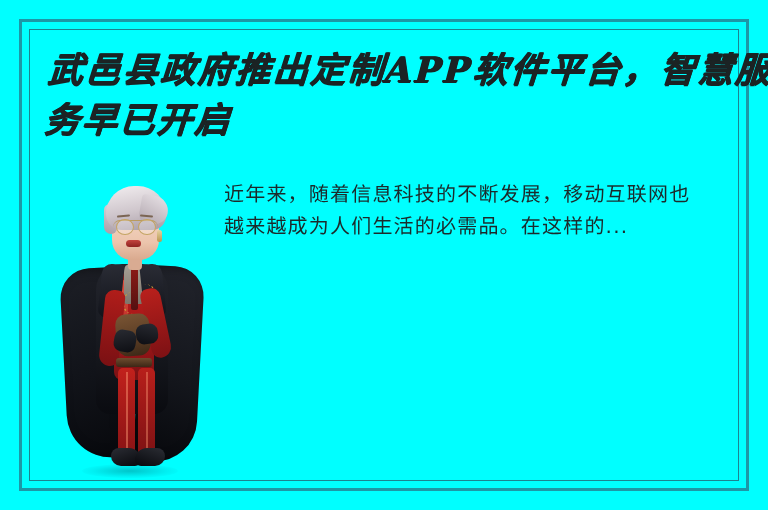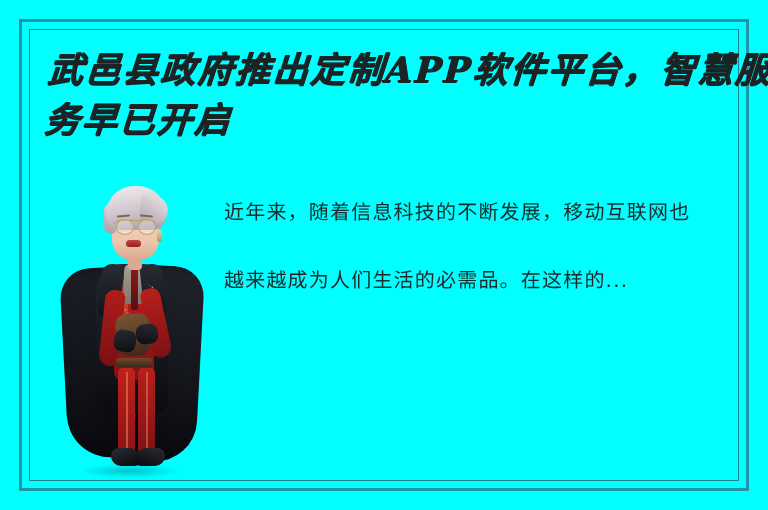--- a/index.html
+++ b/index.html
@@ -259,21 +259,21 @@
 
   
   #excerpt {
     position: absolute;
     left: 224px;
     top: 178px;
     width: 480px;
     margin: 0;
     font-family: "DejaVu Sans", "Liberation Sans", sans-serif;
     font-size: 20px;
-    line-height: 68px;
+    line-height: 32px;
     letter-spacing: 1.2px;
     color: #1c2a2b;
     word-break: break-all;
   }
 </style>
 </head>
 <body>
 
 <div id="card">
 

